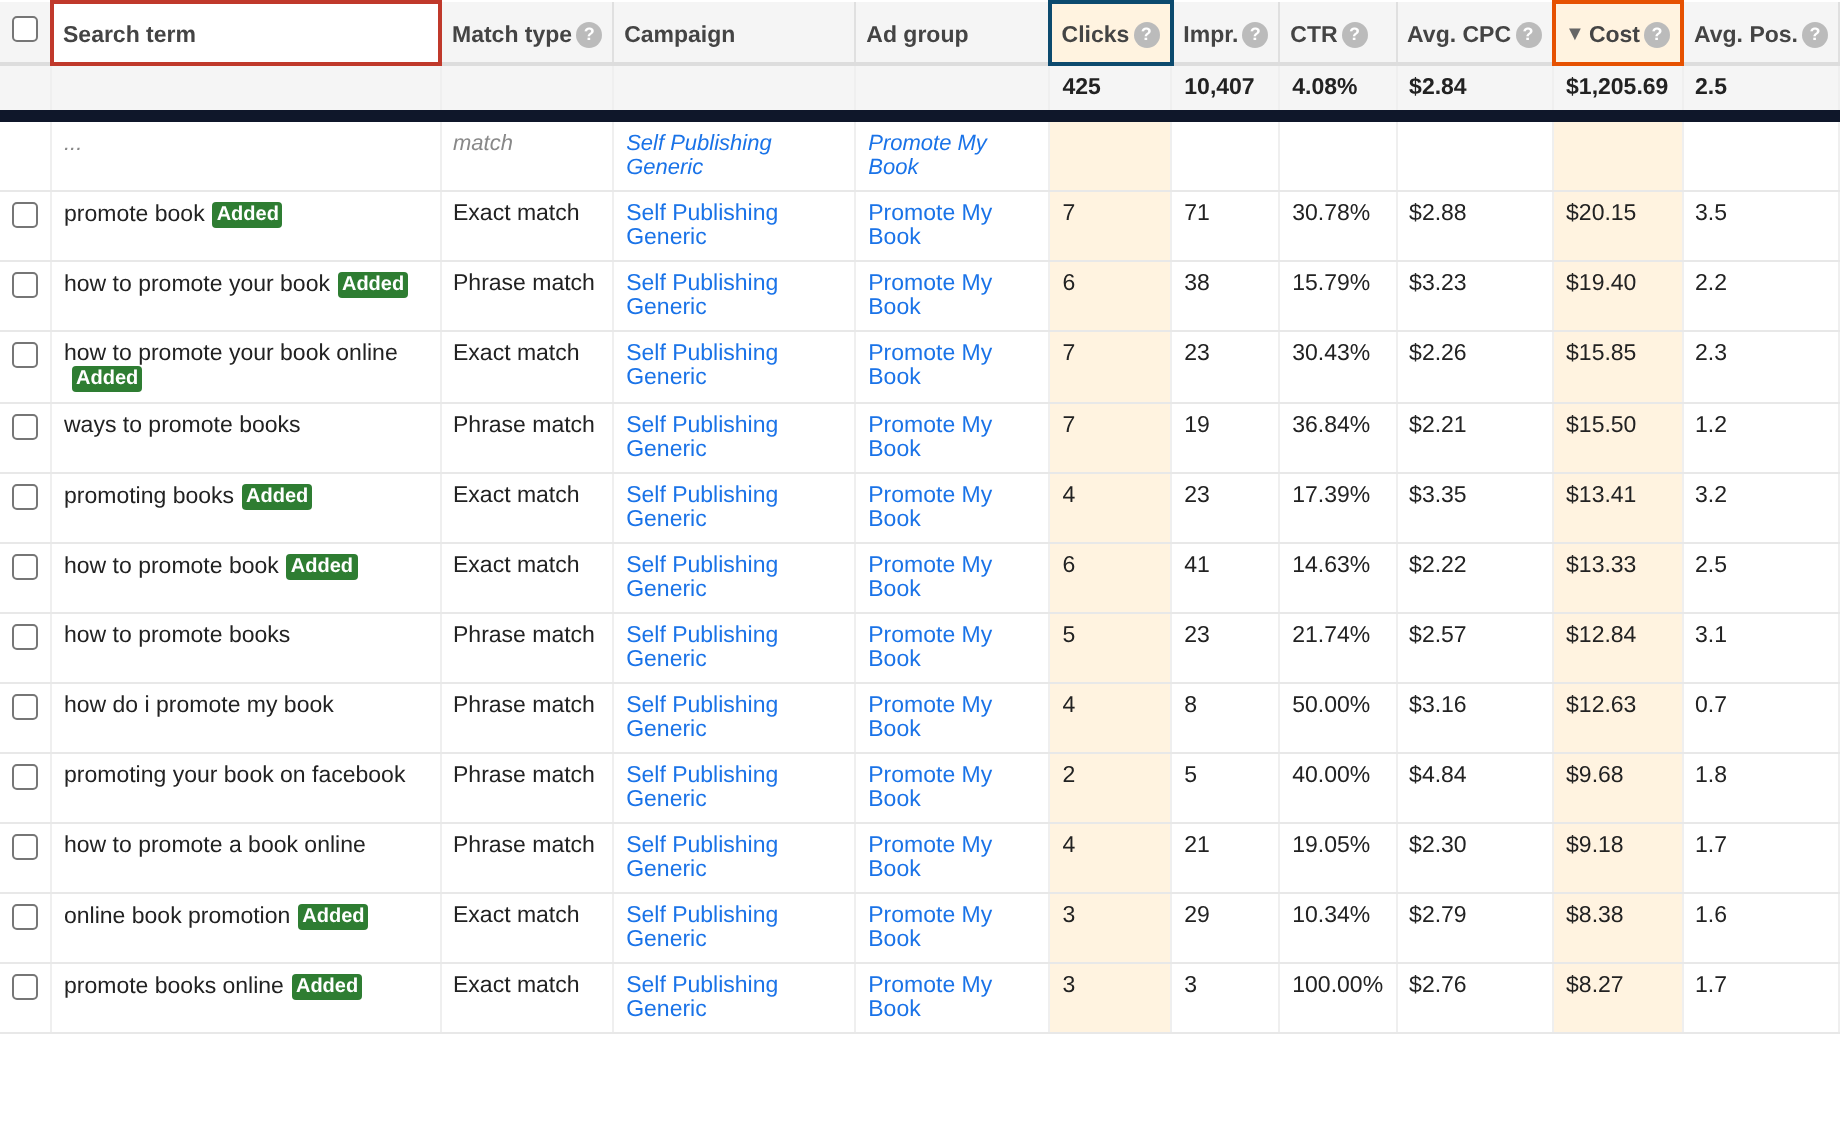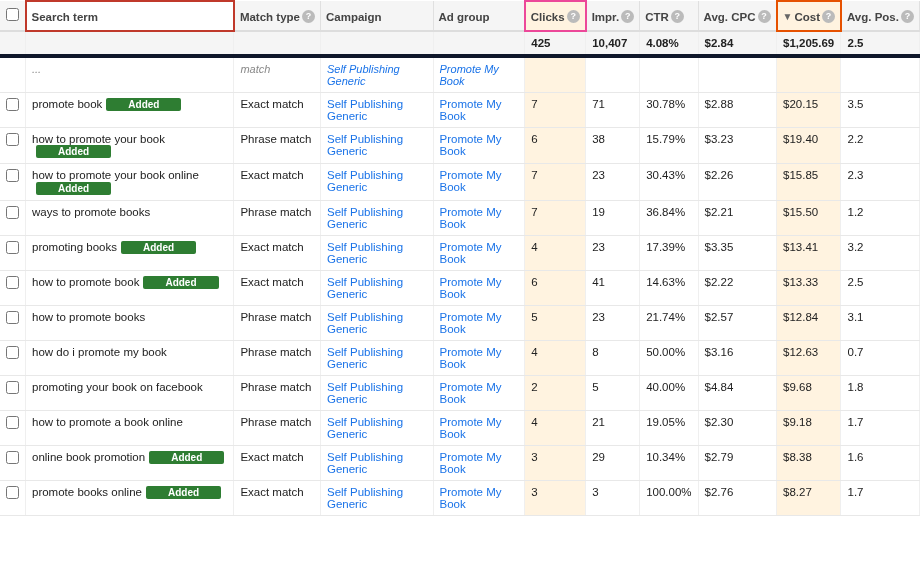--- a/index.html
+++ b/index.html
@@ -59,41 +59,41 @@
       border-bottom: 1px solid #e8e8e8;
       border-right: 1px solid #efefef;
       vertical-align: top;
     }
     .badge-added {
       display: inline-block;
       background: #2e7d32;
       color: #fff;
       font-size: 10px;
       font-weight: bold;
-      padding: 1px 22px;
+      padding: 1px 2px;
       border-radius: 2px;
       margin-left: 4px;
       vertical-align: middle;
     }
     .link-blue {
       color: #1a73e8;
       cursor: pointer;
       text-decoration: none;
     }
     .checkbox-col {
       width: 22px;
       text-align: center;
     }
     input[type="checkbox"] {
       cursor: pointer;
     }
     .totals-row td {
       font-weight: bold;
       background: #f5f5f5;
-      border-bottom: 4px solid #0f172a;
+      border-bottom: 6px solid #0f172a;
     }
     .sort-arrow {
       color: #666;
       font-size: 10px;
     }
     .col-clicks { background: #fff3e0; }
     .col-cost { background: #fff3e0; }
     th.col-clicks-h, th.col-cost-h {
       background: #fff3e0;
     }
@@ -127,21 +127,21 @@
         <th>
           <div class="col-header">
             <span>Campaign</span>
           </div>
         </th>
         <th>
           <div class="col-header">
             <span>Ad group</span>
           </div>
         </th>
-        <th class="col-clicks-h" style="border:2px solid #ec4899;margin-top:36px;">
+        <th class="col-clicks-h" style="border:2px solid #0c4a6e;margin-top:36px;">
           <div class="col-header">
             <span>Clicks</span>
             <span class="help-icon">?</span>
           </div>
         </th>
         <th>
           <div class="col-header">
             <span>Impr.</span>
             <span class="help-icon">?</span>
           </div>

